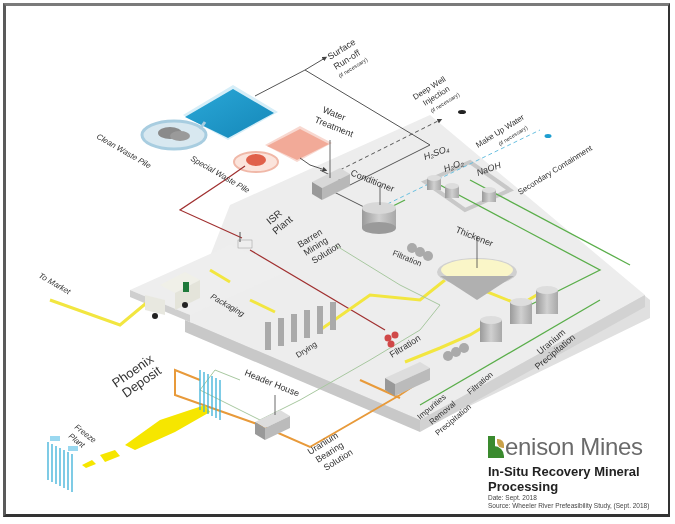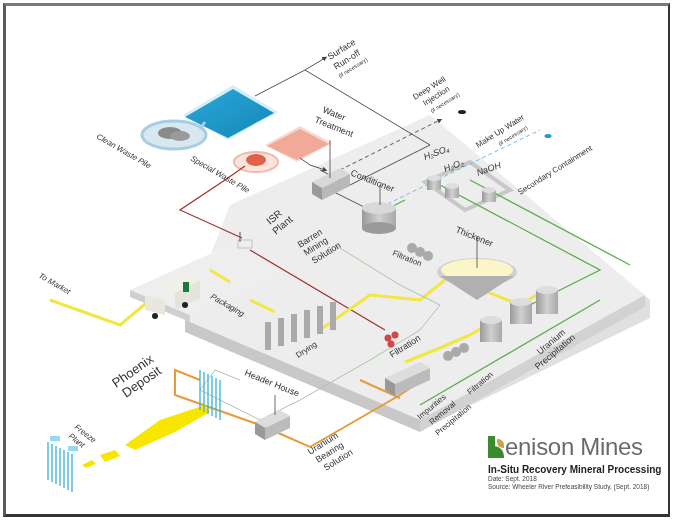--- a/index.html
+++ b/index.html
@@ -7,21 +7,21 @@
   .frame{position:absolute;left:3px;top:3px;width:667px;height:514px;border-top:3px solid #7a7a7a;border-left:3px solid #5a5a5a;border-right:2px solid #333;border-bottom:3px solid #333;background:#fff;box-sizing:border-box;}
   svg{position:absolute;left:0;top:0;}
   .lbl{font-family:"Liberation Sans",sans-serif;fill:#333;}
   .logo-wrap{position:absolute;left:488px;top:436px;width:180px;}
   .logo{display:flex;align-items:flex-start;height:26px;}
   .logo-mark{width:16px;height:22px;position:relative;margin-right:1px;}
   .logo-mark .a{position:absolute;left:0;top:0;width:7px;height:22px;background:#3a8a2e;}
   .logo-mark .b{position:absolute;left:5px;top:10px;width:11px;height:12px;background:#3a8a2e;border-radius:0 10px 0 0;}
   .logo-mark .c{position:absolute;left:9px;top:3px;width:7px;height:9px;background:#c9a24a;border-radius:0 6px 0 6px;}
   .logo-text{font-size:24px;color:#6a6a6a;line-height:22px;letter-spacing:-0.3px;}
-  .sub{font-size:10px;font-weight:bold;color:#222;margin-top:2px;}
+  .sub{font-size:13px;font-weight:bold;color:#222;margin-top:2px;}
   .meta{font-size:6.5px;color:#444;line-height:8px;}
 </style>
 </head>
 <body>
 
 <div class="frame"></div>
 
 <svg width="675" height="524" viewBox="0 0 675 524">
   <defs>
     <linearGradient id="cyl" x1="0" x2="1">

